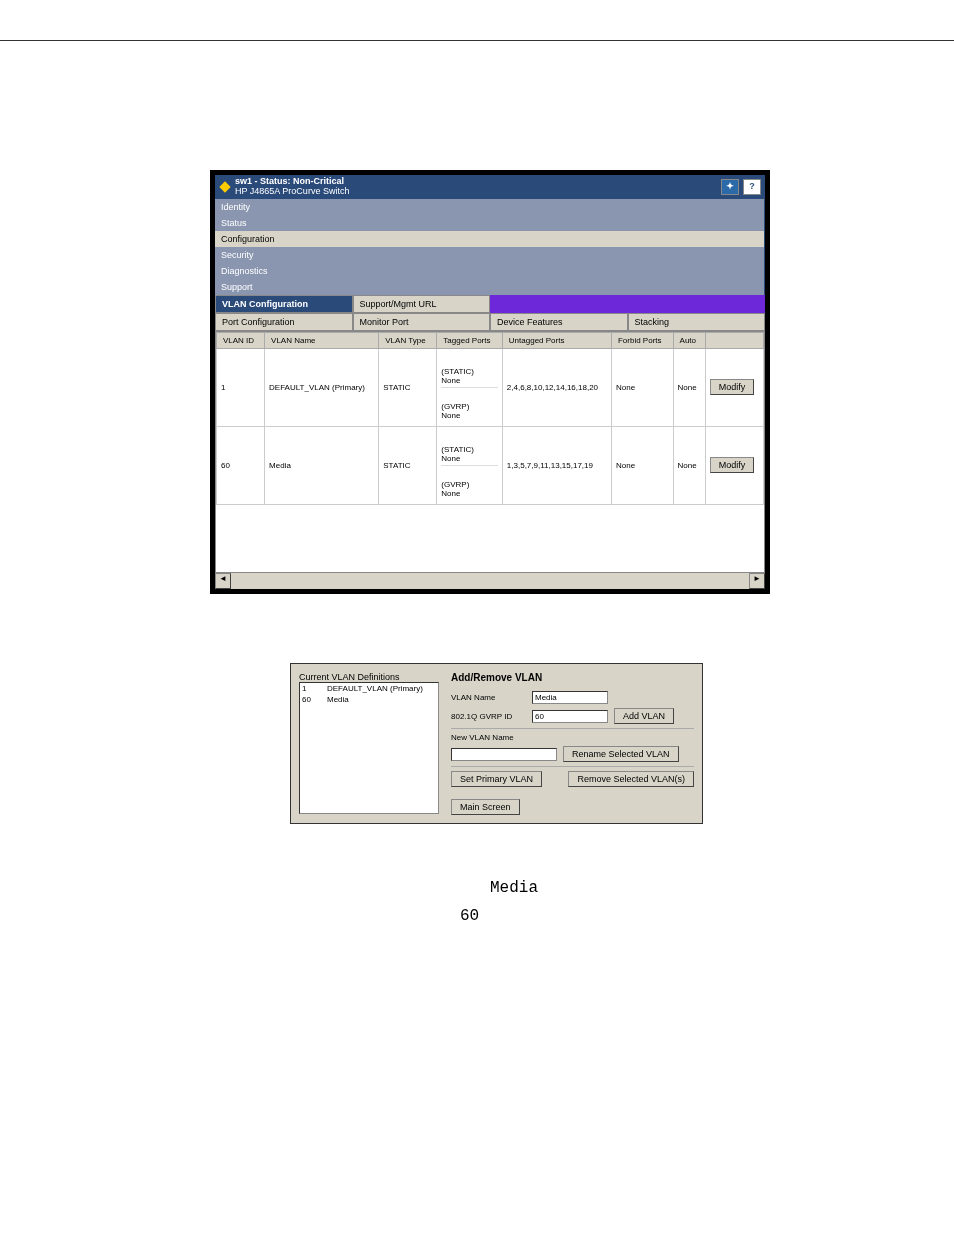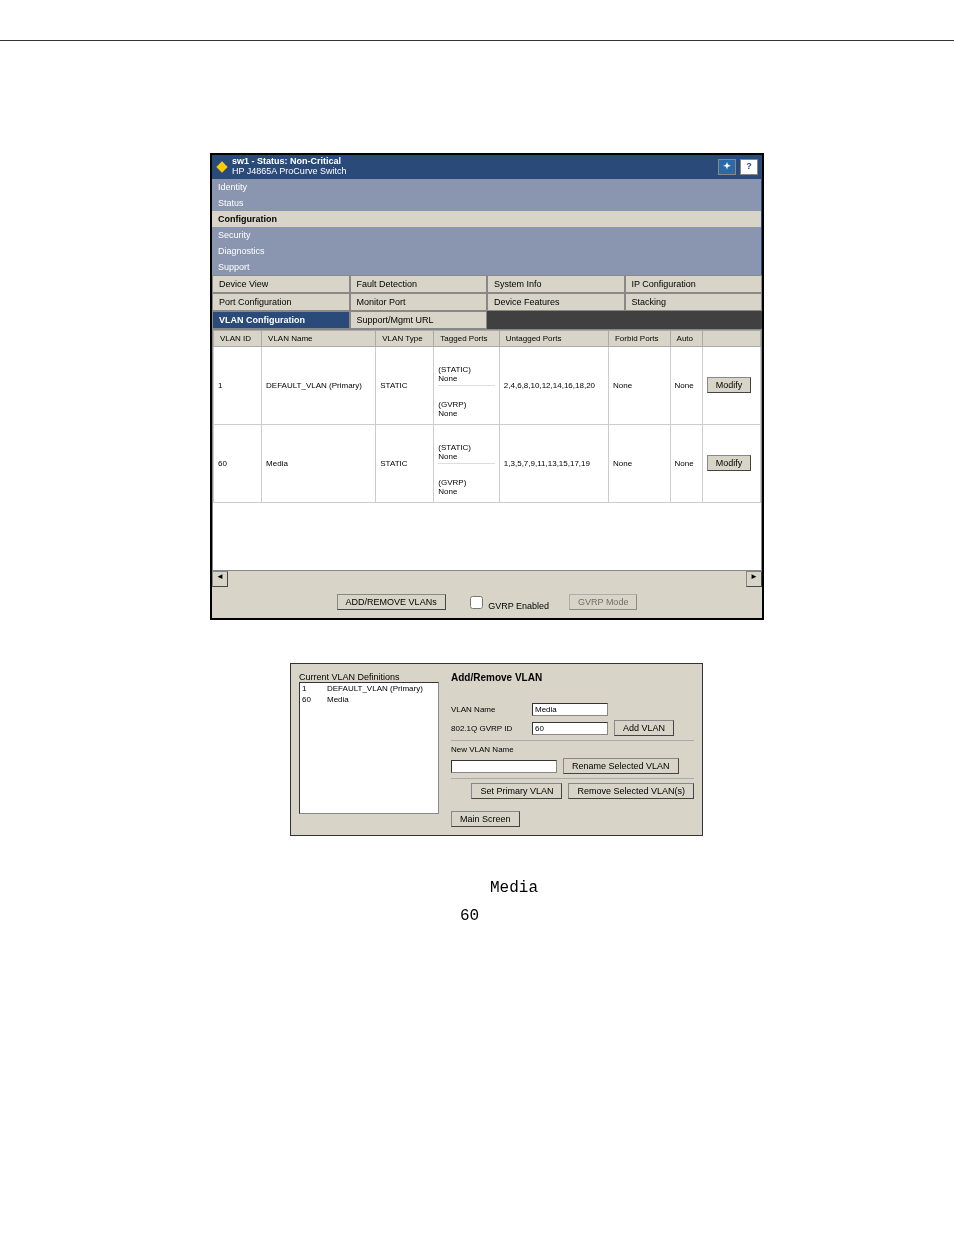--- a/index.html
+++ b/index.html
@@ -12,24 +12,24 @@
   .page {
     width: 954px;
     height: 1235px;
     position: relative;
     border-top: 1px solid #333;
     margin-top: 40px;
   }
   .figure1 {
     position: absolute;
     left: 210px;
-    top: 112px;
+    top: 129px;
     width: 550px;
-    border: 2px solid #000000;
-    background: #404040;
+    border: 5px solid #000000;
+    background: #6d28d9;
   }
   .titlebar {
     background: #2a4a7a;
     color: #fff;
     padding: 2px 4px;
     display: flex;
     align-items: center;
     justify-content: space-between;
   }
   .titlebar-left {
@@ -74,21 +74,21 @@
     background: #8a96b0;
     color: #fff;
     border-right: 1px solid #2a4a7a;
     font-size: 9px;
     text-align: left;
     cursor: pointer;
   }
   .maintab.active {
     background: #d8d4c8;
     color: #000;
-    font-weight: bold;
+    font-weight: normal;
   }
   .subtabs-row {
     display: flex;
   }
   .subtab {
     flex: 1;
     padding: 3px 6px;
     background: #d8d4c8;
     border: 1px solid #888;
     font-size: 9px;
@@ -188,21 +188,21 @@
     display: flex;
     padding: 1px 2px;
   }
   .fig2-left-list .row .id { width: 25px; }
   .fig2-right {
     flex: 1;
   }
   .fig2-right .heading {
     font-weight: bold;
     font-size: 10px;
-    margin-bottom: 20px;
+    margin-bottom: 8px;
   }
   .form-row {
     display: flex;
     align-items: center;
     gap: 6px;
     margin-bottom: 4px;
   }
   .form-row label {
     width: 75px;
     font-size: 8px;
@@ -213,21 +213,21 @@
     border: 1px inset #888;
     padding: 1px 2px;
   }
   .sep {
     border-top: 1px solid #aaa;
     margin: 4px 0;
   }
   .btn-row {
     display: flex;
     gap: 6px;
-    justify-content: flex-end;
+    justify-content: space-between;
     margin-top: 4px;
   }
 
   .caption-text {
     position: absolute;
     font-family: "Courier New", monospace;
     font-size: 16px;
   }
 </style>
 </head>
@@ -253,36 +253,30 @@
     <div class="maintabs">
       <div class="maintab">Identity</div>
       <div class="maintab">Status</div>
       <div class="maintab active">Configuration</div>
       <div class="maintab">Security</div>
       <div class="maintab">Diagnostics</div>
       <div class="maintab">Support</div>
     </div>
 
     <div class="subtabs-row">
-      <div class="subtab">Device View</div>
-      <div class="subtab">Fault Detection</div>
-      <div class="subtab">System Info</div>
-      <div class="subtab">IP Configuration</div>
+      <div class="subtab active">VLAN Configuration</div>
+      <div class="subtab">Support/Mgmt URL</div>
+      <div class="subtab" style="visibility:hidden"></div>
+      <div class="subtab" style="visibility:hidden"></div>
     </div>
     <div class="subtabs-row">
       <div class="subtab">Port Configuration</div>
       <div class="subtab">Monitor Port</div>
       <div class="subtab">Device Features</div>
       <div class="subtab">Stacking</div>
-    </div>
-    <div class="subtabs-row">
-      <div class="subtab active">VLAN Configuration</div>
-      <div class="subtab">Support/Mgmt URL</div>
-      <div class="subtab" style="visibility:hidden"></div>
-      <div class="subtab" style="visibility:hidden"></div>
     </div>
 
     <div class="table-area">
       <table class="vlan-table">
         <thead>
           <tr>
             <th>VLAN ID</th>
             <th>VLAN Name</th>
             <th>VLAN Type</th>
             <th>Tagged Ports</th>
@@ -321,28 +315,20 @@
             </tr>
           </tbody>
       </table>
     </div>
 
     <div style="display:flex;justify-content:space-between;background:#d8d4c8;">
       <div class="scrollbtn">◄</div>
       <div class="scrollbtn">►</div>
     </div>
 
-    <div class="footer-bar">
-      <span class="btn">ADD/REMOVE VLANs</span>
-      <span>
-        <input type="checkbox" style="">
-        <span>GVRP Enabled</span>
-      </span>
-      <span class="btn" style="opacity:0.5">GVRP Mode</span>
-    </div>
   </div>
 
   <div class="figure2">
     <div class="fig2-content">
       <div class="fig2-left">
         <div>Current VLAN Definitions</div>
         <div class="fig2-left-list">
           <div class="row">
               <span class="id">1</span>
               <span>DEFAULT_VLAN (Primary)</span>

